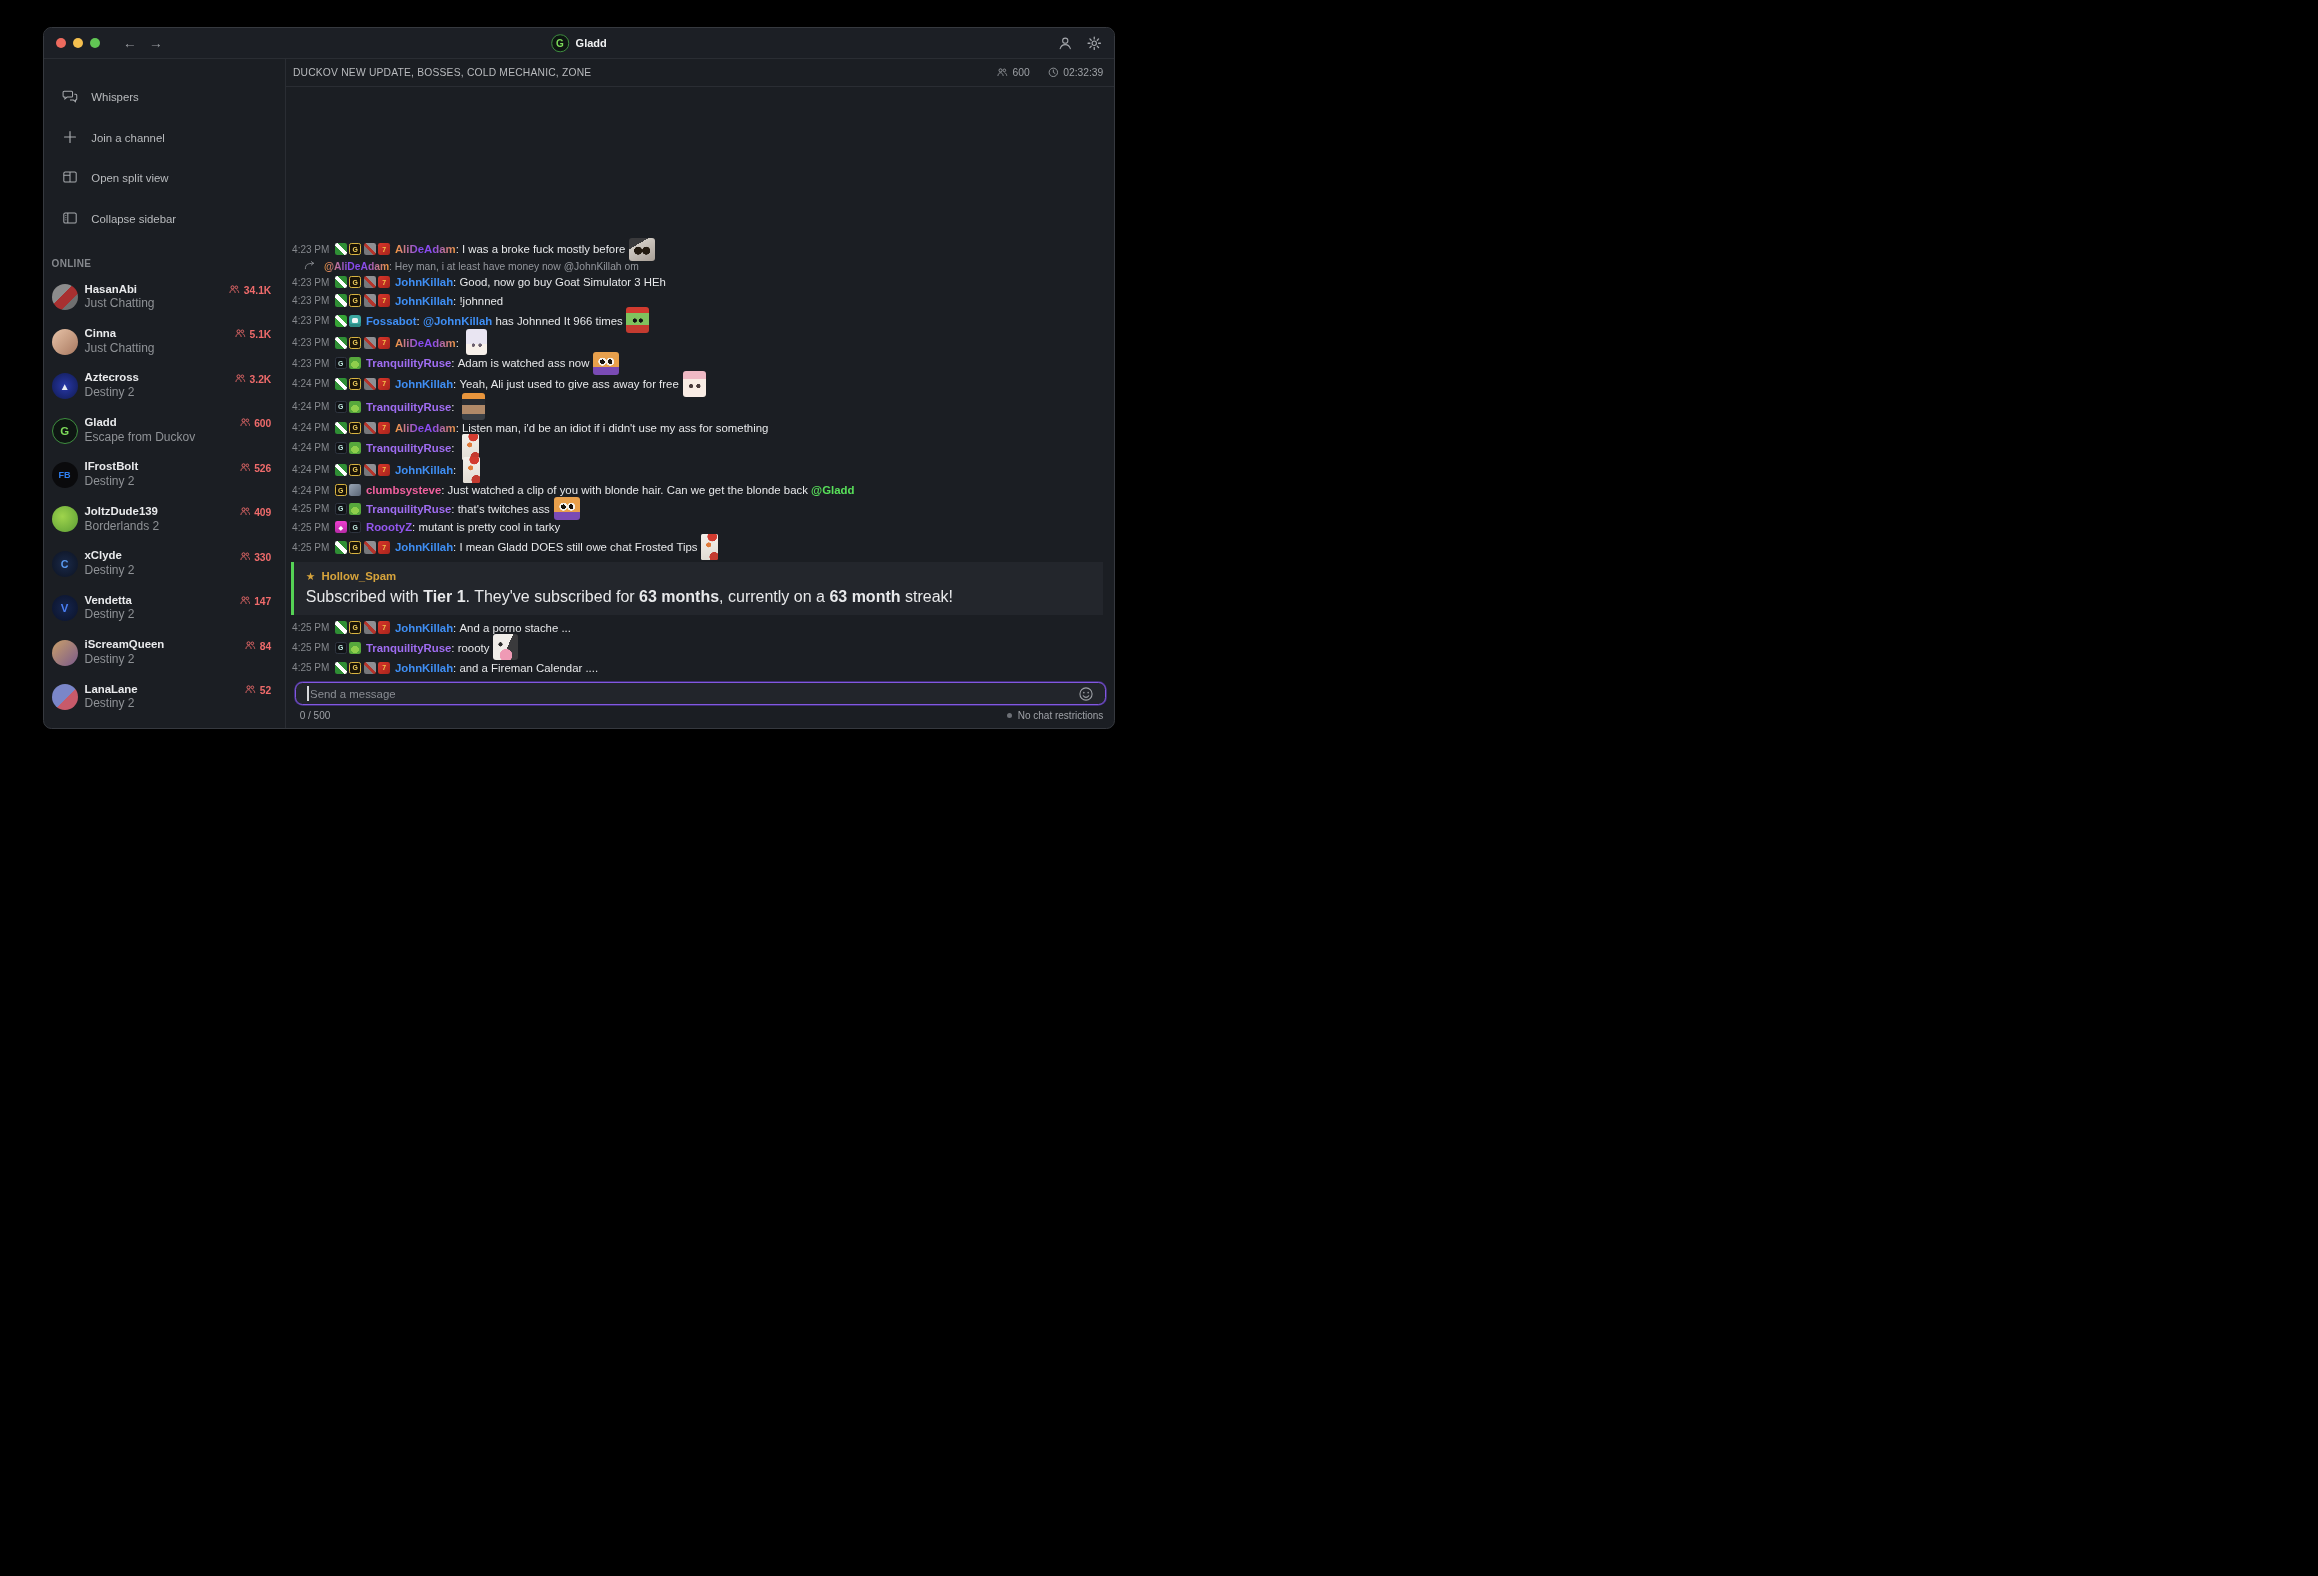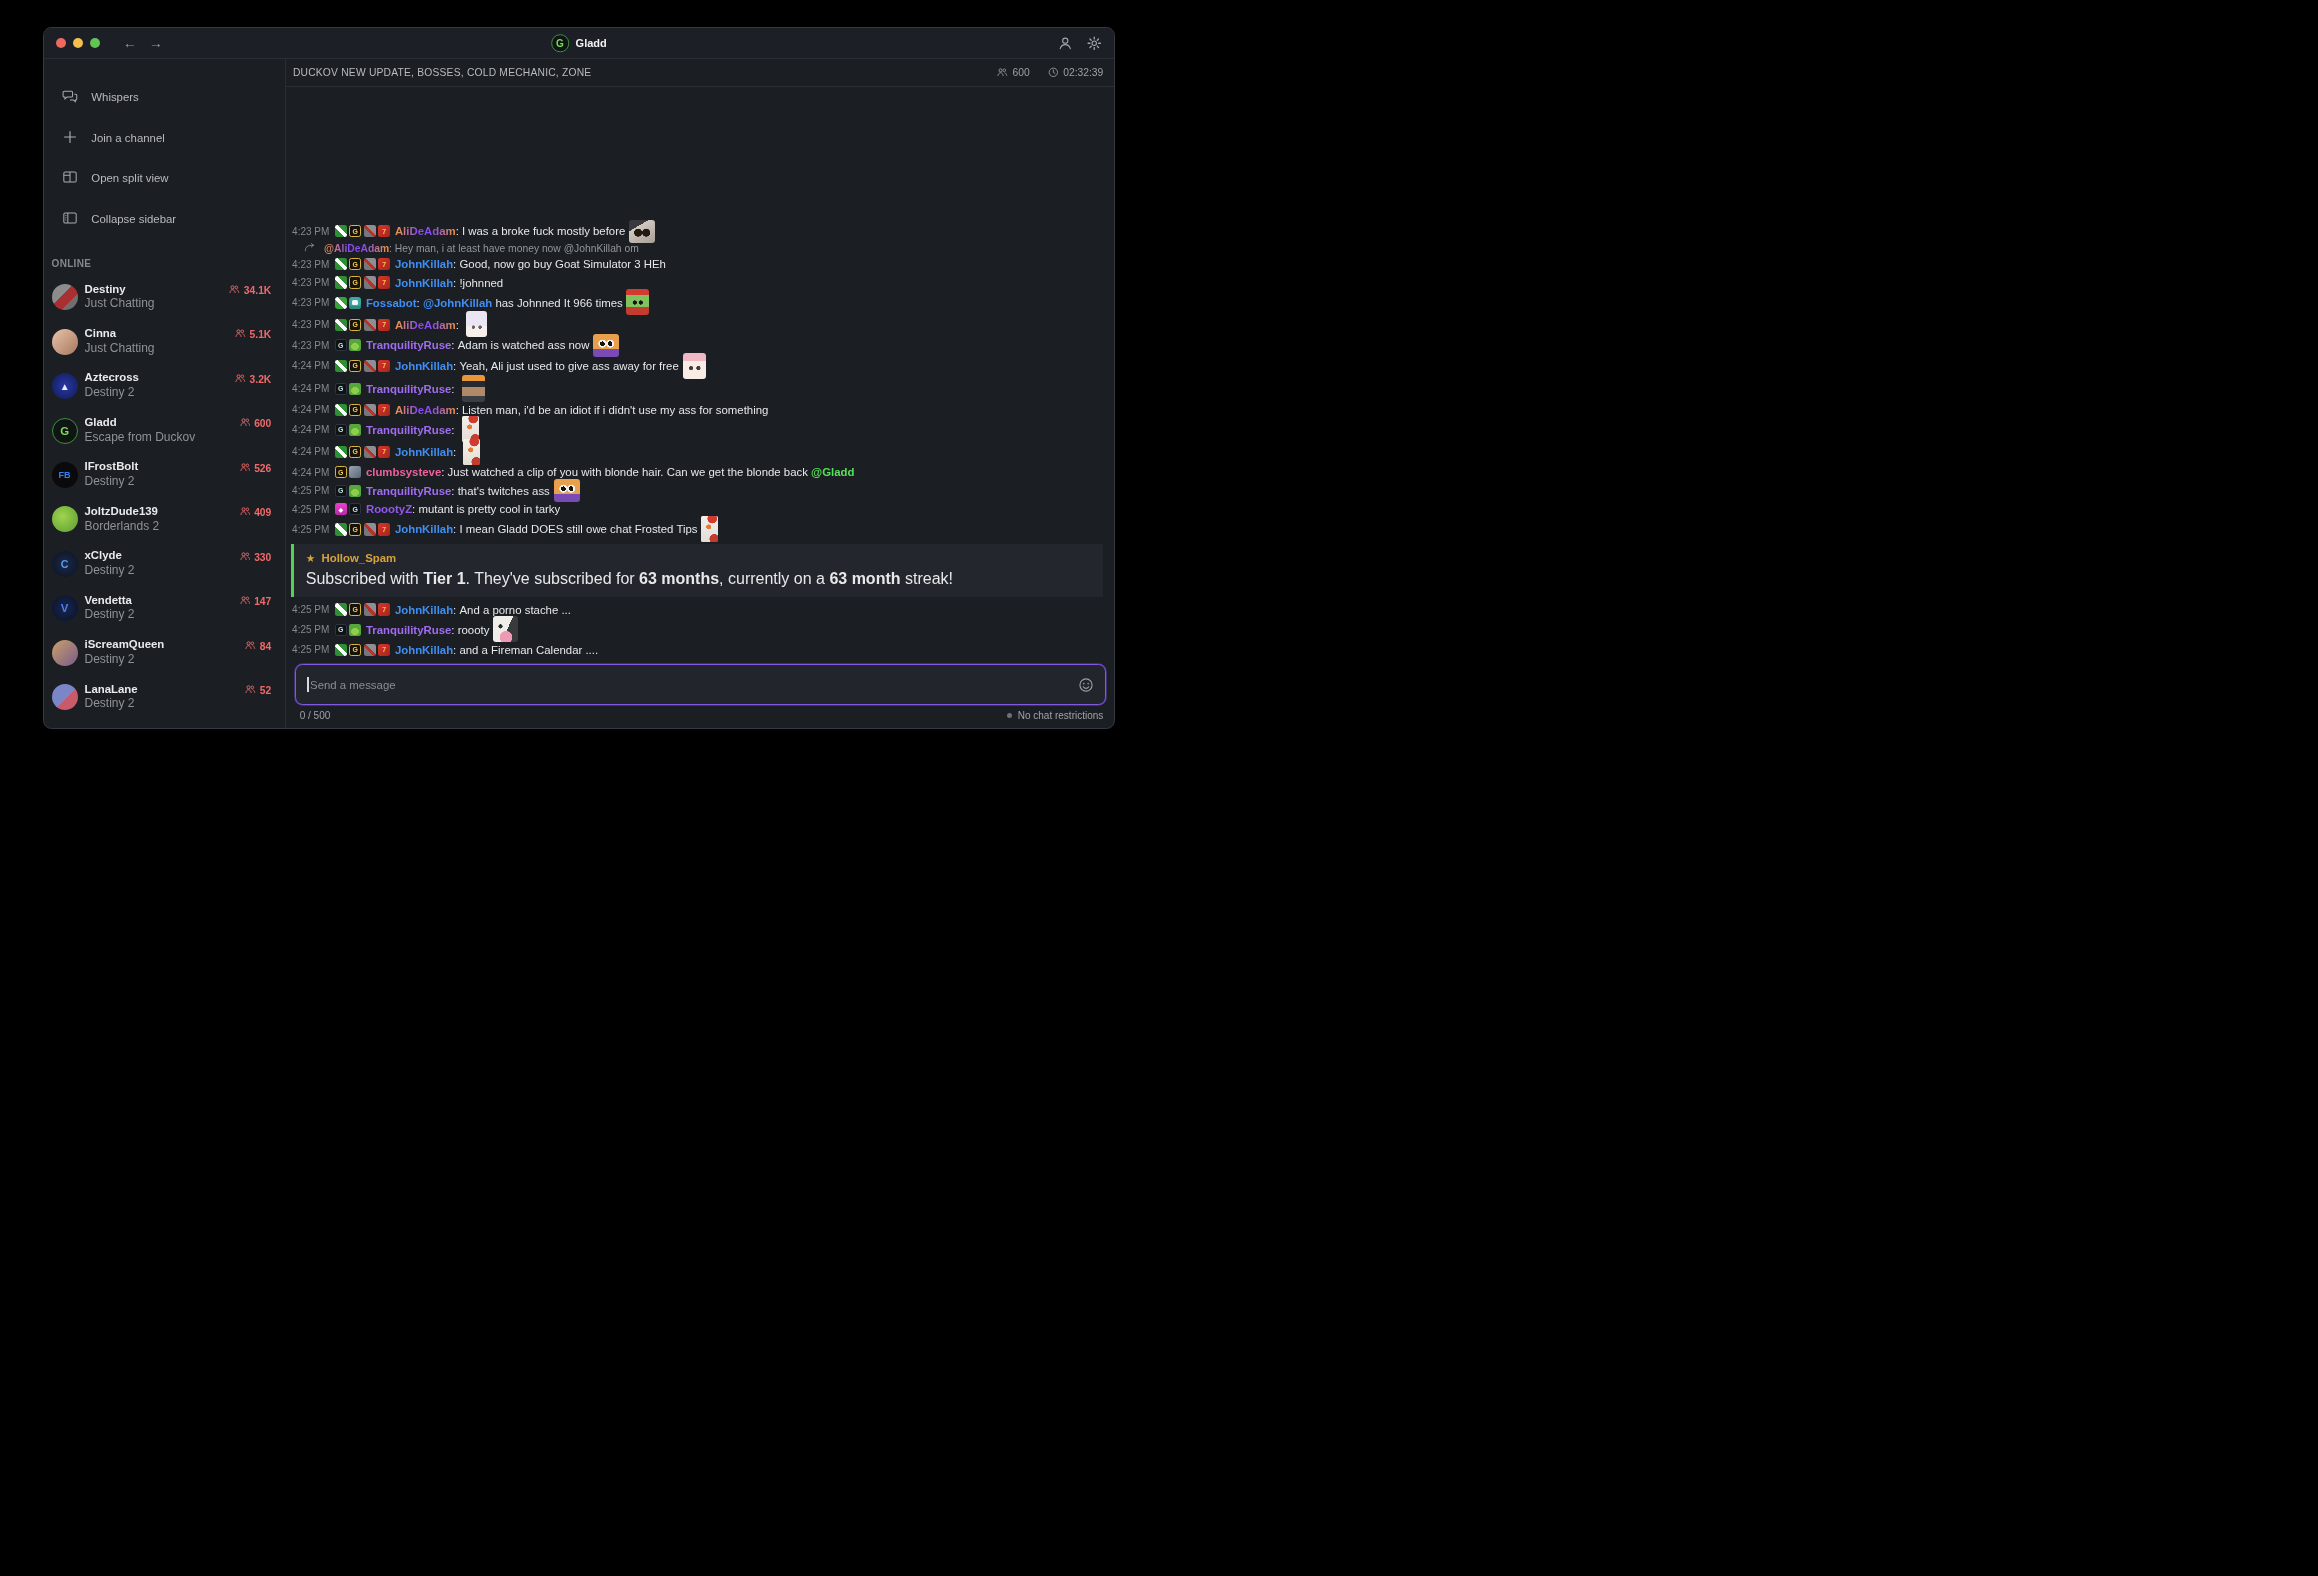--- a/index.html
+++ b/index.html
@@ -129,21 +129,21 @@
   .reply-target { font-weight:bold; }
 
   .sub-block { margin:3.8px 6.1px 3.8px 4.6px; background:#23262c; border-left:3.8px solid #55d255;
                padding:7.6px 10.7px 8.4px 12.2px; }
   .sub-user { display:flex; align-items:center; gap:6.1px; color:#d7a43c; font-weight:bold;
               font-size:11.4px; }
   .sub-star { color:#d7a43c; font-size:10.7px; }
   .sub-line { color:#e7e8ea; font-size:16px; margin-top:5.3px; }
   .sub-line b { font-weight:bold; }
 
-  .input-wrap { flex:none; margin:3.8px 7.6px 3.8px 9.1px; height:41px; border-radius:7.6px;
+  .input-wrap { flex:none; margin:3.8px 7.6px 3.8px 9.1px; height:23px; border-radius:7.6px;
                 border:1.5px solid #8358e0; box-shadow:0 0 0 0.8px #4a3390;
                 background:#22252b; display:flex; align-items:center; padding:0 11.4px; }
   .input-cursor { width:1.1px; height:15.2px; background:#d8dadd; margin-right:1.5px; }
   .input-placeholder { color:#8b8e94; font-size:11.4px; flex:1; }
   .smiley { color:#9da0a5; display:flex; }
 
   .chat-footer { flex:none; display:flex; align-items:flex-start; padding:0.8px 10.7px 7.6px 13.7px;
                  color:#9fa2a7; font-size:10px; }
   .footer-right { margin-left:auto; display:flex; align-items:center; gap:5.3px; }
   .restrict-dot { width:5.3px; height:5.3px; border-radius:50%; background:#6d7076; }
@@ -223,21 +223,21 @@
                 <line x1="4.5" y1="13.5" x2="6" y2="13.5" stroke="currentColor" stroke-width="1.2"></line>
               </svg></span>
             <span>Collapse sidebar</span>
           </div>
         </div>
       <div class="section-label">ONLINE</div>
       <div class="channels" id="channel-list">
           <div class="channel">
             <div class="avatar" style="background: linear-gradient(135deg, rgb(140, 140, 140) 0px, rgb(140, 140, 140) 42%, rgb(168, 48, 48) 42%, rgb(168, 48, 48) 68%, rgb(111, 111, 111) 68%); color: rgb(255, 255, 255);"></div>
             <div class="ch-info">
-              <div class="ch-name">Destiny</div>
+              <div class="ch-name">HasanAbi</div>
               <div class="ch-cat">Just Chatting</div>
             </div>
             <div class="ch-count">
               <span><svg width="10.7" height="10.7" viewBox="0 0 16 16">
                   <circle cx="5.3" cy="5" r="2.3" fill="none" stroke="currentColor" stroke-width="1.4"></circle>
                   <path d="M1.4 12.8c.5-2.9 2.1-4.2 3.9-4.2s3.4 1.3 3.9 4.2" fill="none" stroke="currentColor" stroke-width="1.4" stroke-linecap="round"></path>
                   <circle cx="11" cy="5" r="2" fill="none" stroke="currentColor" stroke-width="1.3"></circle>
                   <path d="M11.8 8.7c1.4.5 2.3 1.7 2.7 3.9" fill="none" stroke="currentColor" stroke-width="1.3" stroke-linecap="round"></path>
                 </svg></span>
               <span>34.1K</span>

